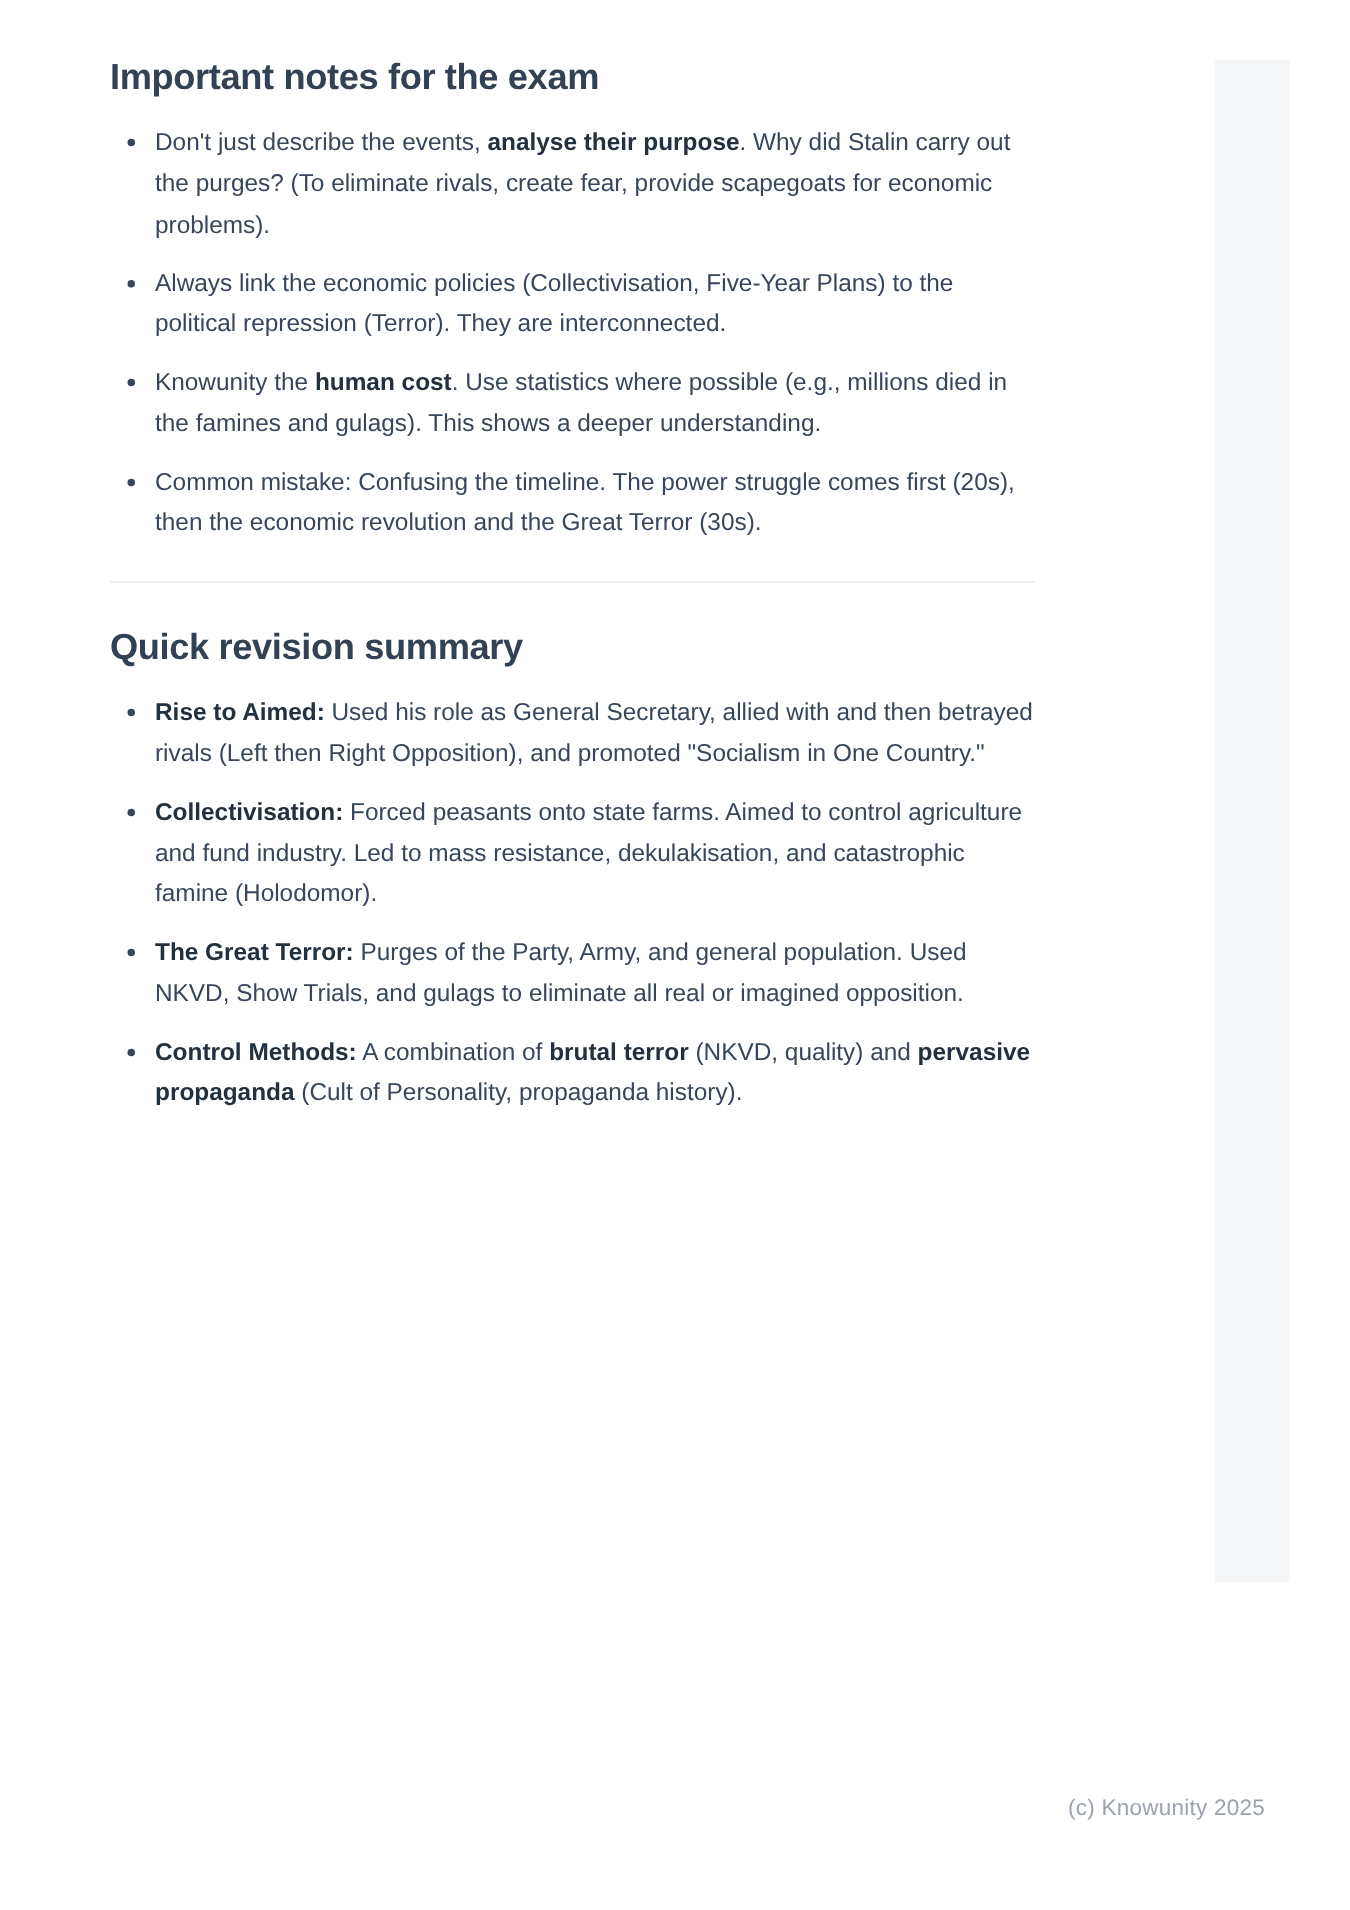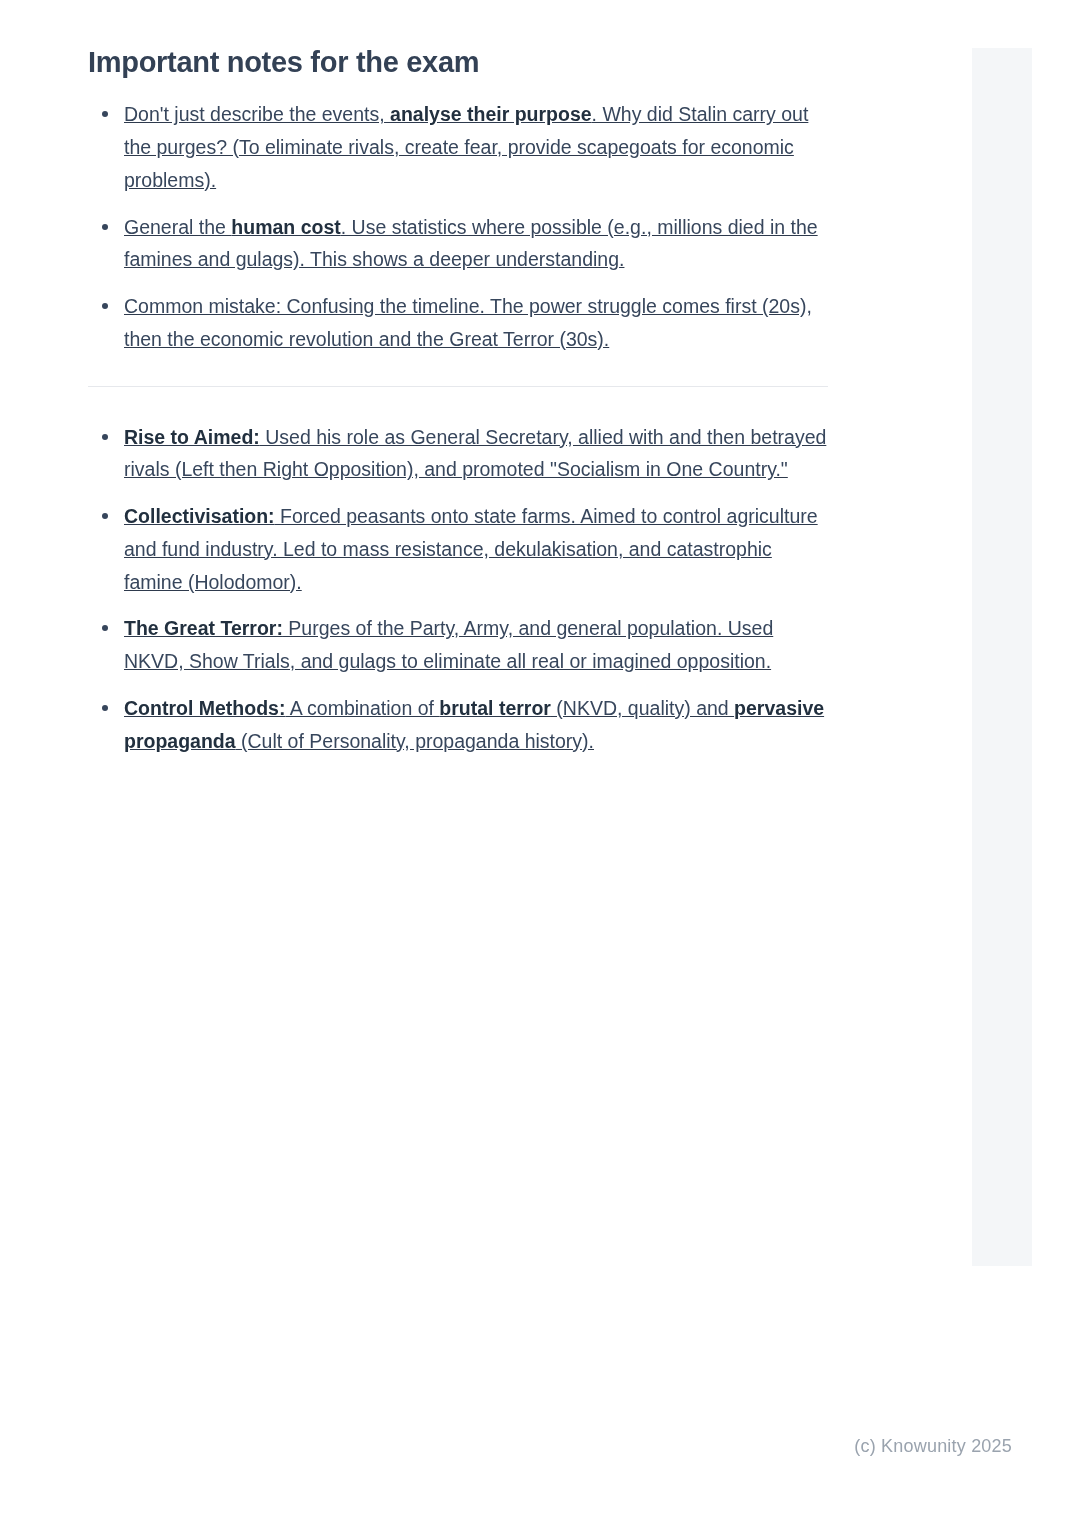--- a/index.html
+++ b/index.html
@@ -42,21 +42,20 @@
     line-height: 1.25;
     font-weight: bold;
     color: #334155;
     margin: 0 0 18px 0;
     letter-spacing: -0.3px;
   }
   ul.bullets {
     list-style: none;
     margin: 0;
     padding: 0;
-    text-decoration: underline;
   }
   ul.bullets > li {
     position: relative;
     padding-left: 36px;
     margin-bottom: 14px;
     font-size: 19.5px;
     line-height: 1.68;
     color: #37465c;
   }
   ul.bullets > li::before {
@@ -97,26 +96,28 @@
 <div class="page">
 
   <div class="scroll-track"></div>
 
   <div class="content">
 
     <h2 class="section-title">Important notes for the exam</h2>
 
     <ul class="bullets" id="list-0">
         <li><span>Don't just describe the events, </span><strong>analyse their purpose</strong><span>. Why did Stalin carry out the purges? (To eliminate rivals, create fear, provide scapegoats for economic problems).</span></li>
-        <li><span>General the </span><strong>human cost</strong><span>. Use statistics where possible (e.g., millions died in the famines and gulags). This shows a deeper understanding.</span></li>
+        <li><span>Always link the economic policies (Collectivisation, Five-Year Plans) to the political repression (Terror). They are interconnected.</span></li>
+        <li><span>Knowunity the </span><strong>human cost</strong><span>. Use statistics where possible (e.g., millions died in the famines and gulags). This shows a deeper understanding.</span></li>
         <li><span>Common mistake: Confusing the timeline. The power struggle comes first (20s), then the economic revolution and the Great Terror (30s).</span></li>
       </ul>
 
     <div class="divider"></div>
 
+    <h2 class="section-title">Quick revision summary</h2>
 
     <ul class="bullets section-two" id="list-1">
         <li><strong>Rise to Aimed:</strong><span> Used his role as General Secretary, allied with and then betrayed rivals (Left then Right Opposition), and promoted "Socialism in One Country."</span></li>
         <li><strong>Collectivisation:</strong><span> Forced peasants onto state farms. Aimed to control agriculture and fund industry. Led to mass resistance, dekulakisation, and catastrophic famine (Holodomor).</span></li>
         <li><strong>The Great Terror:</strong><span> Purges of the Party, Army, and general population. Used NKVD, Show Trials, and gulags to eliminate all real or imagined opposition.</span></li>
         <li><strong>Control Methods:</strong><span> A combination of </span><strong>brutal terror</strong><span> (NKVD, quality) and </span><strong>pervasive propaganda</strong><span> (Cult of Personality, propaganda history).</span></li>
       </ul>
 
   </div>
 

